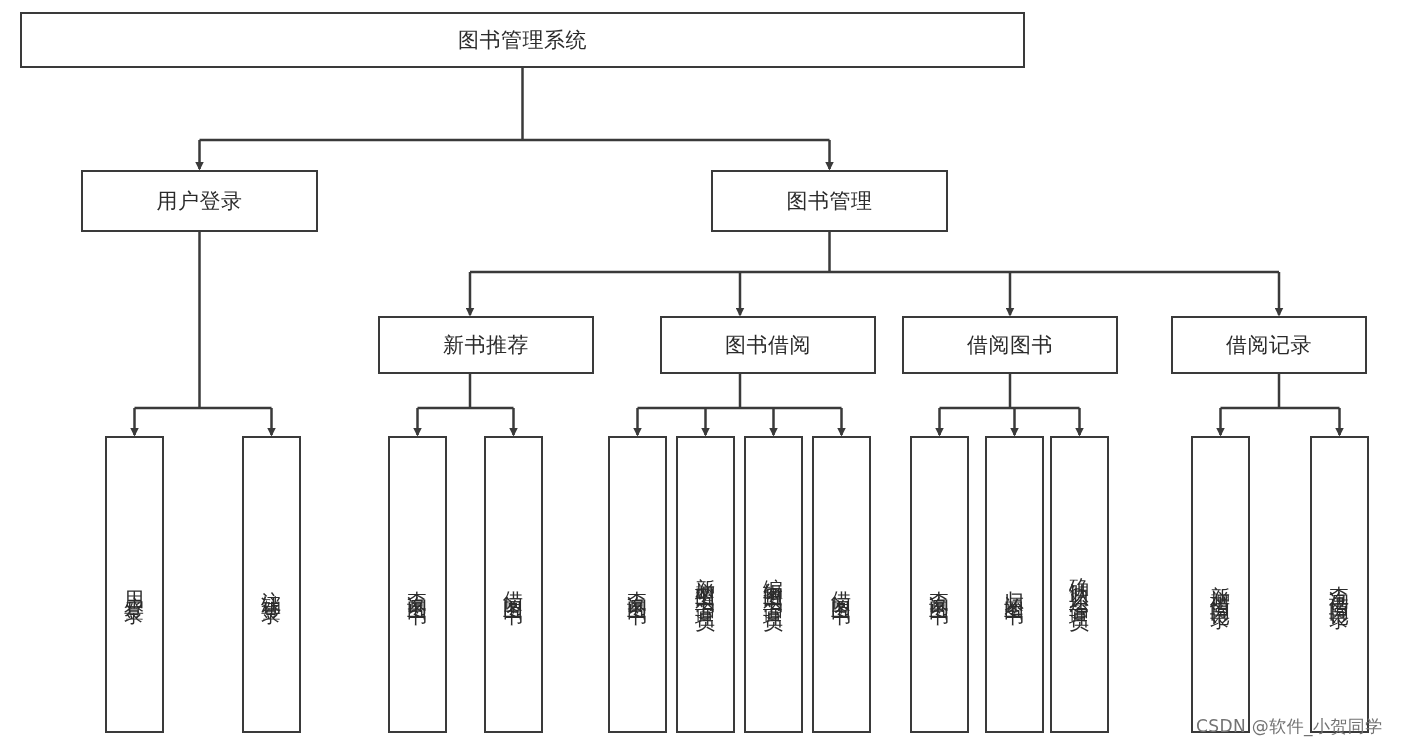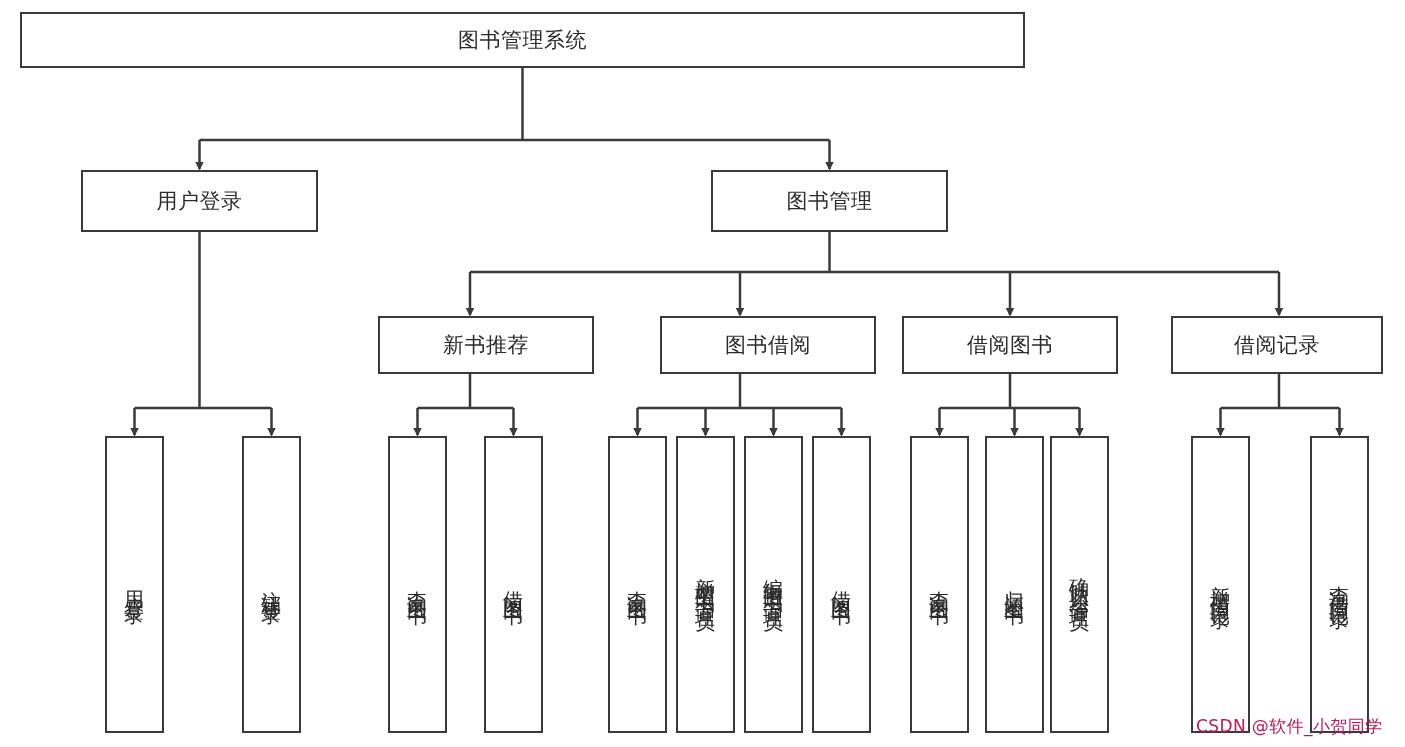--- a/index.html
+++ b/index.html
@@ -57,21 +57,21 @@
     text-orientation: upright;
     font-size: 20px;
     letter-spacing: 5px;
     line-height: 1;
     text-align: center;
     white-space: nowrap;
   }
   .watermark {
     position: absolute;
     font-size: 17px;
-    color: #be185d;
+    color: #737373;
     white-space: nowrap;
     letter-spacing: 0.4px;
     pointer-events: none;
   }
 </style>
 </head>
 <body>
 
 <div id="diagram-root">
   <svg class="edges" viewBox="0 0 1405 747" xmlns="http://www.w3.org/2000/svg">
@@ -128,21 +128,21 @@
       </div>
       <div class="node horizontal" style="left: 362px; top: 316px; width: 216px; height: 58px; margin-left: 16px;">
         <span class="label">新书推荐</span>
       </div>
       <div class="node horizontal" style="left: 660px; top: 316px; width: 216px; height: 58px; justify-content: center;">
         <span class="label">图书借阅</span>
       </div>
       <div class="node horizontal" style="left: 902px; top: 316px; width: 216px; height: 58px;">
         <span class="label">借阅图书</span>
       </div>
-      <div class="node horizontal" style="left: 1171px; top: 316px; width: 212px; height: 58px;">
+      <div class="node horizontal" style="left: 1171px; top: 316px; width: 196px; height: 58px;">
         <span class="label">借阅记录</span>
       </div>
       <div class="node vertical" style="left: 105px; top: 436px; width: 59px; height: 297px;">
         <span class="label">用户登录</span>
       </div>
       <div class="node vertical" style="left: 242px; top: 436px; width: 59px; height: 297px;">
         <span class="label">注销登录</span>
       </div>
       <div class="node vertical" style="left: 388px; top: 436px; width: 59px; height: 297px;">
         <span class="label">查询图书</span>

